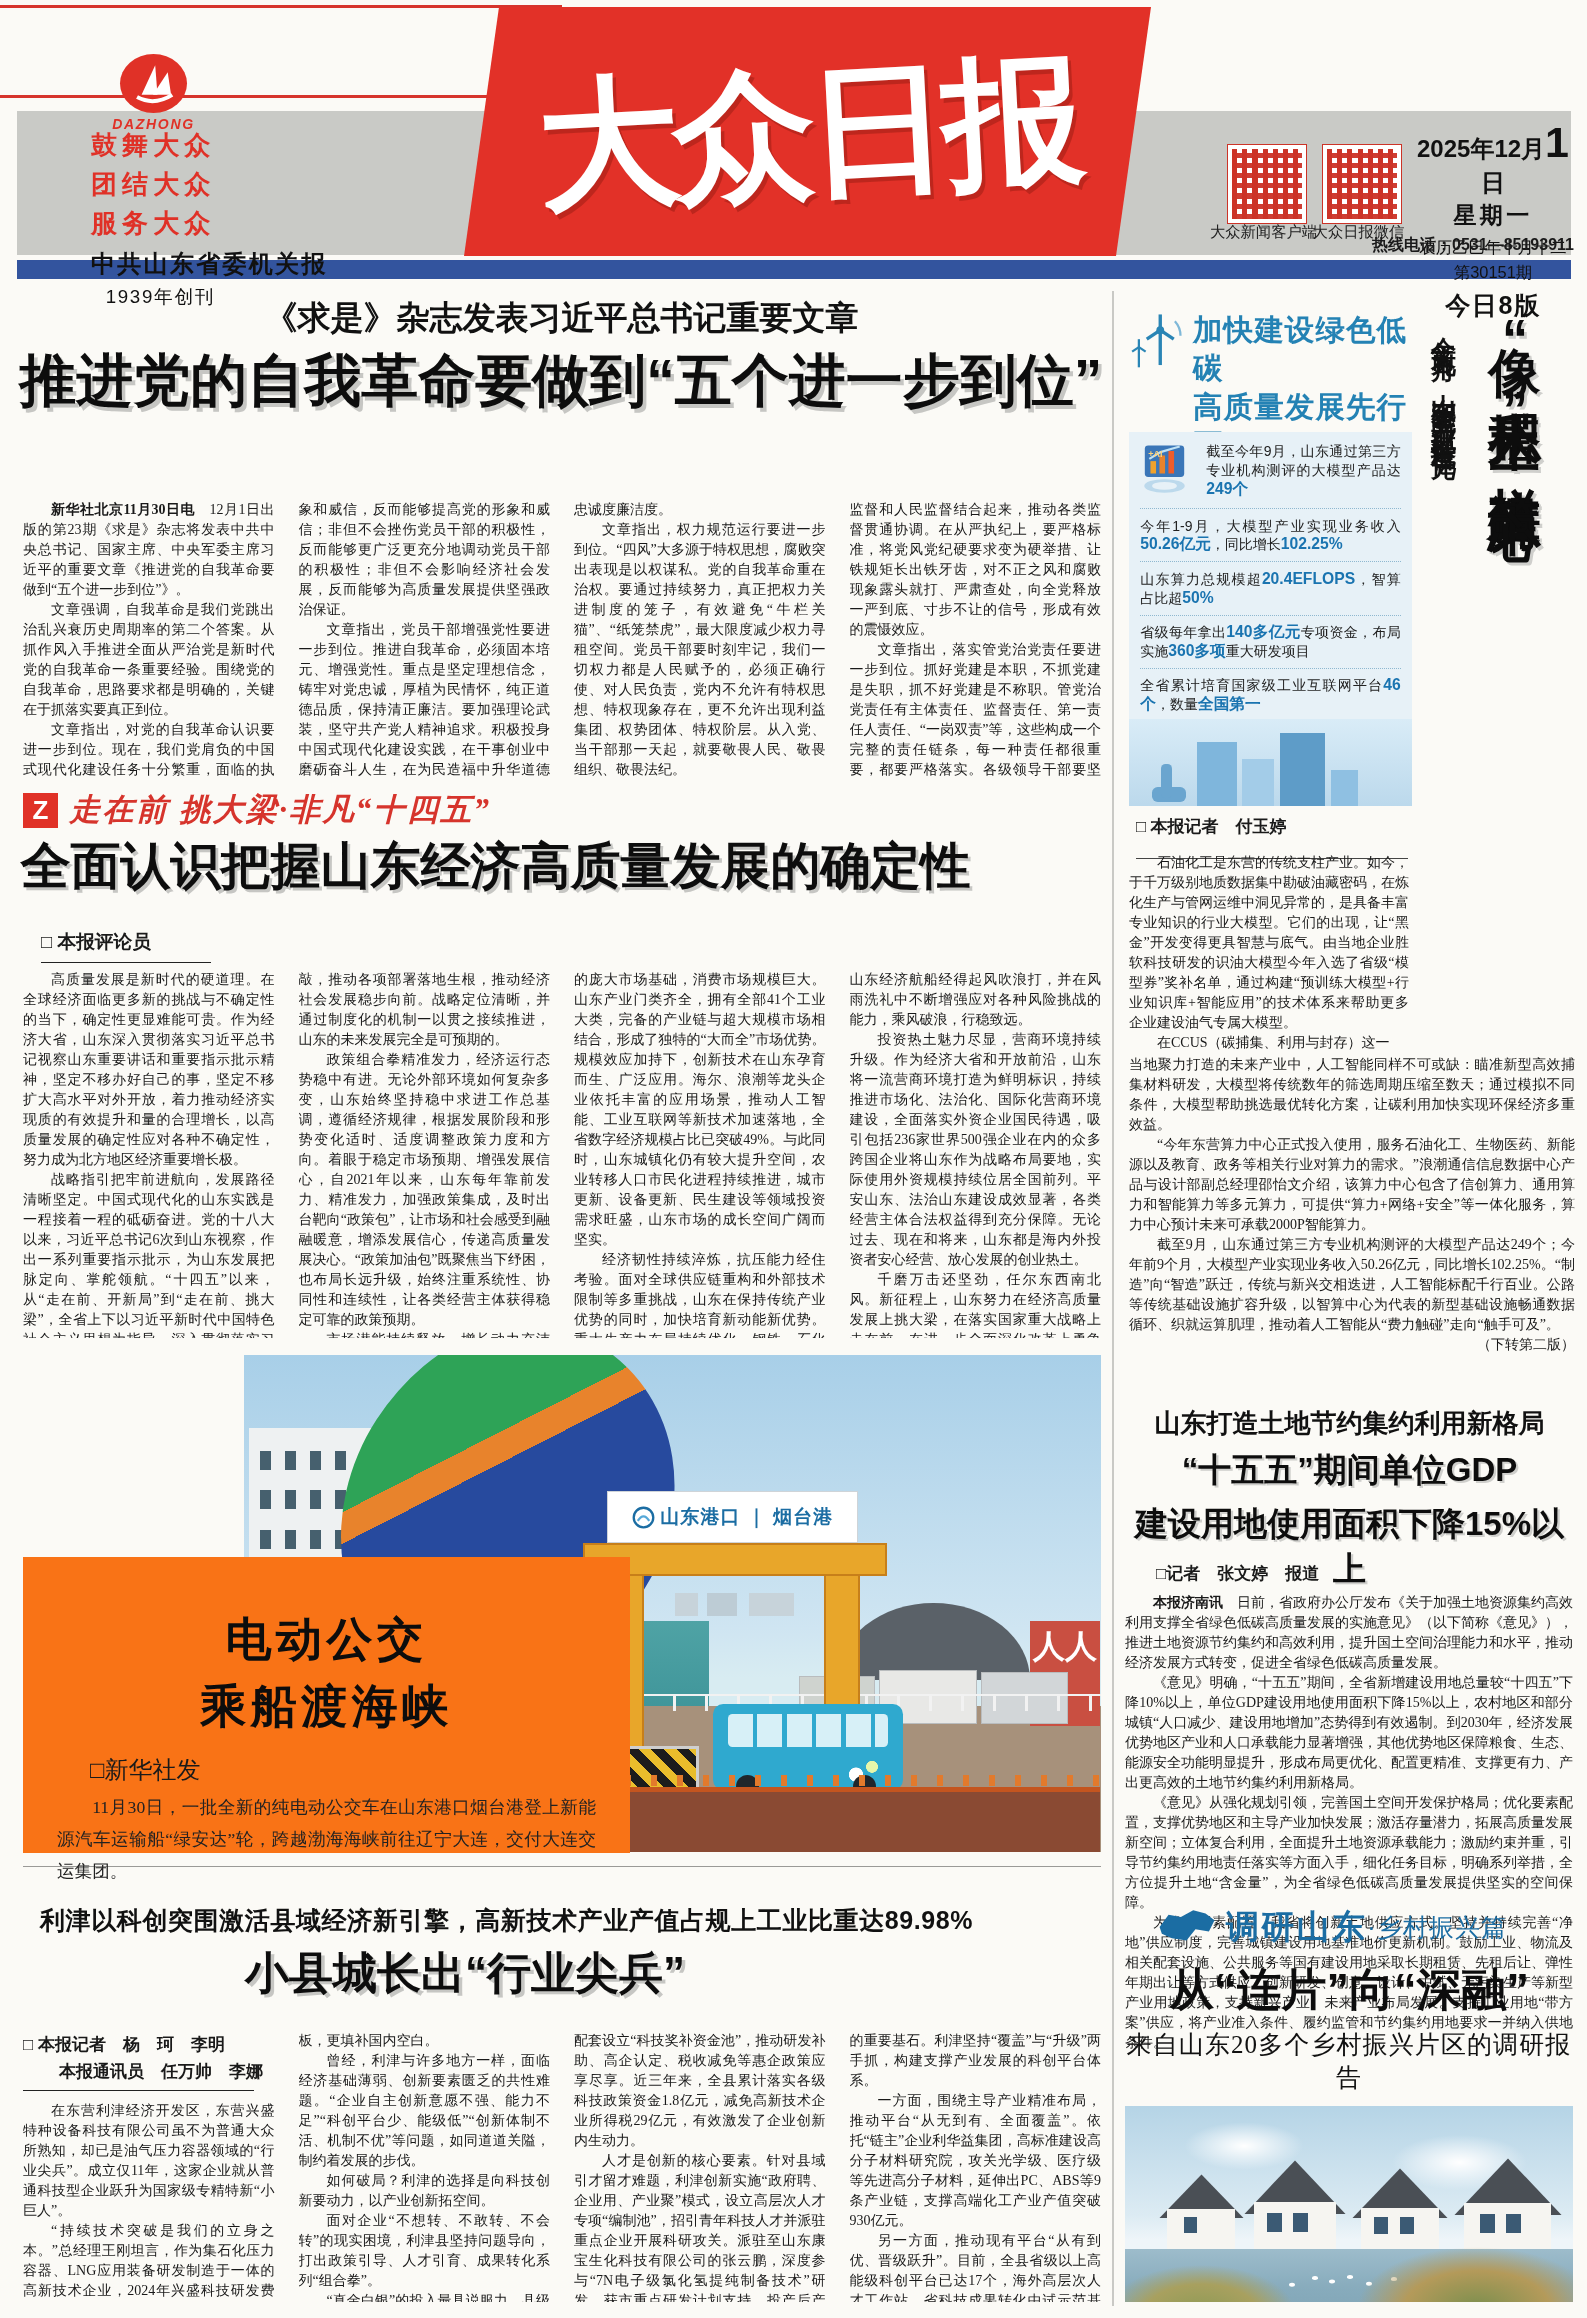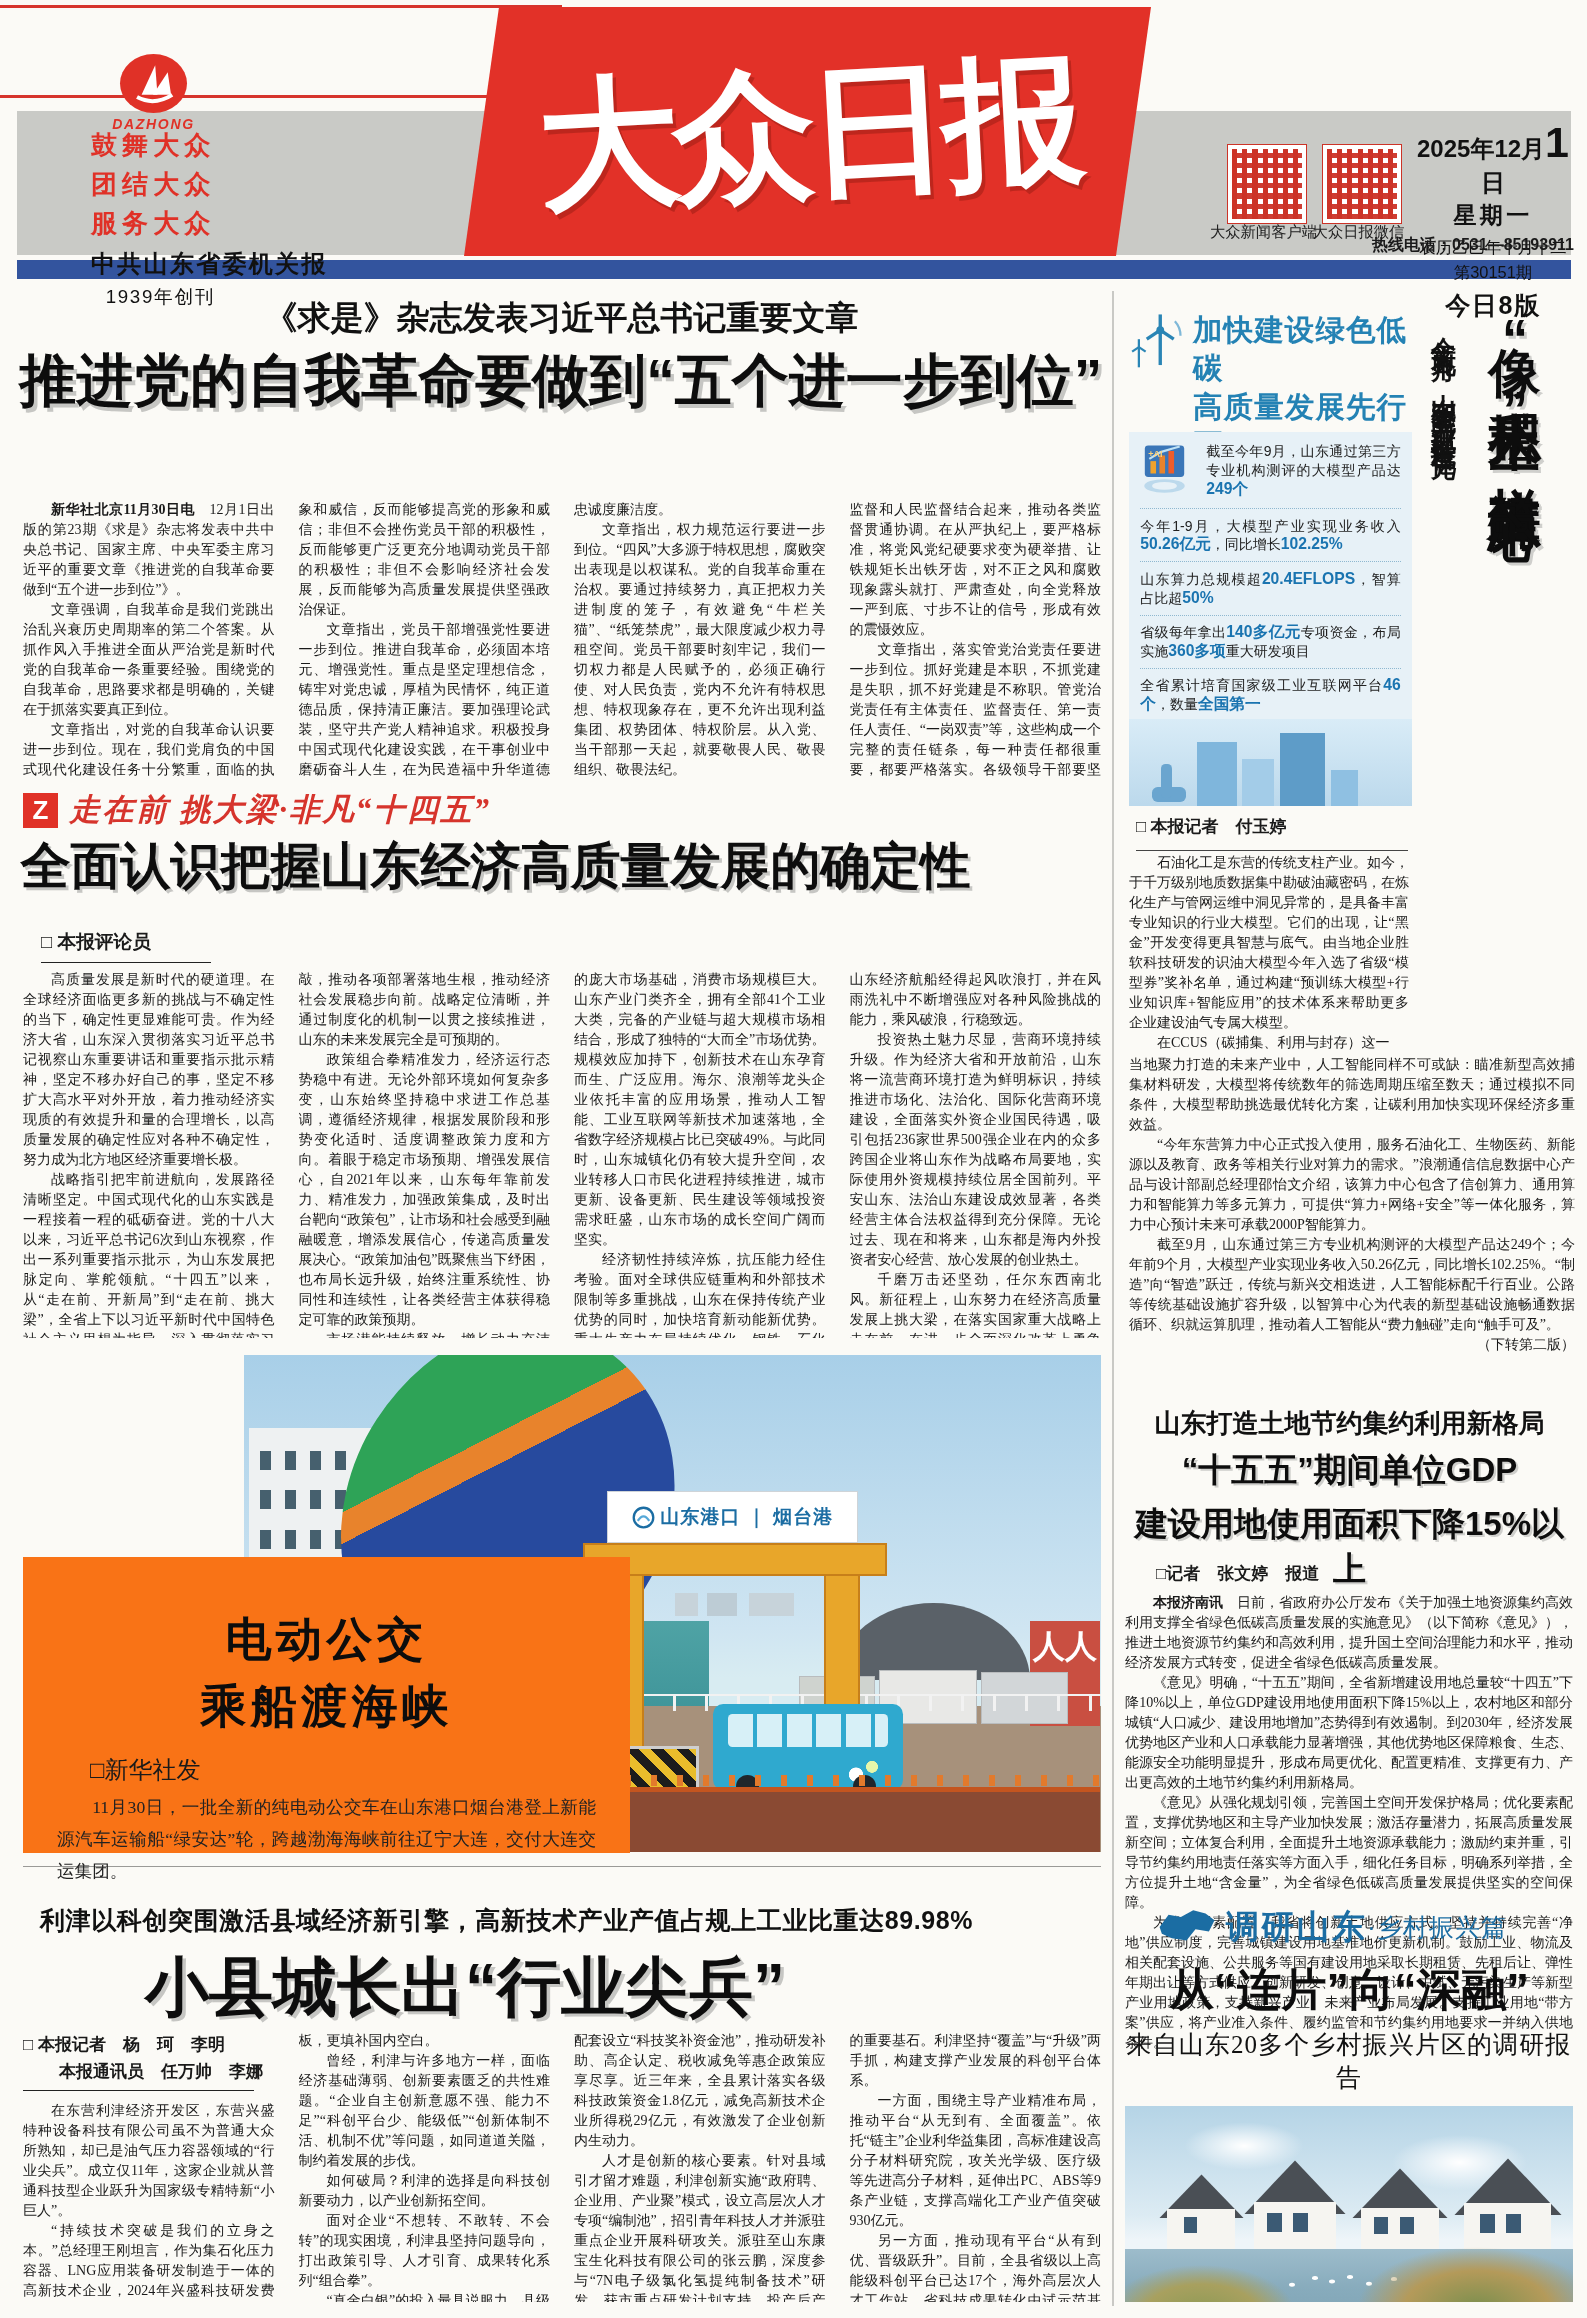--- a/index.html
+++ b/index.html
@@ -72,21 +72,21 @@
   .stat1{display:flex;gap:17px;align-items:flex-start;}
   .city-art{margin:5.7px -11.3px 0 -11.3px;height:122px;position:relative;overflow:hidden;
             background:linear-gradient(180deg,#d9ecf7 0%,#bcd9ec 70%,#a9cce4 100%);}
   .b1{position:absolute;background:#7fb6dc;}
   .v-sub{left:1428px;top:317px;height:720px;writing-mode:vertical-rl;text-orientation:upright;
          font-size:25px;font-weight:600;font-family:"Liberation Sans",sans-serif;letter-spacing:4.5px;color:#111;}
   .v-head{left:1480px;top:306px;height:731px;writing-mode:vertical-rl;text-orientation:upright;
           font-size:52px;font-weight:900;font-family:"Liberation Sans",sans-serif;letter-spacing:3.4px;color:#0d0d0d;
           text-shadow:2.8px 2.8px 0 #cfcfcc;}
   .cp-byline{left:1136px;top:815px;width:272px;font-size:17px;font-weight:bold;
-             border-bottom:1.1px solid #444;padding-bottom:12px;}
+             border-bottom:1.1px solid #444;padding-bottom:20px;}
   .cp-narrow{left:1129px;top:853px;width:280px;height:198px;}
   .cp-wide{left:1129px;top:1055px;width:446px;height:332px;}
   .jump{margin:0;text-align:right;}
 
   
   .land-kicker{left:1125px;top:1406px;width:449px;text-align:center;font-size:26px;font-weight:bold;
                font-family:"Liberation Sans",sans-serif;color:#111;}
   .land-h1{left:1125px;top:1448px;width:449px;text-align:center;font-size:33px;font-weight:900;
            font-family:"Liberation Sans",sans-serif;color:#0d0d0d;text-shadow:2.3px 2.3px 0 #cfcfcc;}
   .land-h2{left:1125px;top:1502px;width:449px;text-align:center;font-size:33px;font-weight:900;
@@ -167,21 +167,21 @@
   
   .cap-panel{left:23px;top:1557px;width:607px;height:296px;background:#f97316;z-index:4;box-sizing:border-box;padding:49px 34px 0 34px;}
   .cap-title{text-align:center;font-size:46px;font-weight:900;font-family:"Liberation Sans",sans-serif;color:#0d0d0d;line-height:1.45;letter-spacing:4.5px;}
   .cap-credit{font-size:24px;margin:14.7px 0 4.5px 33px;}
   .cap-text{font-size:17.6px;line-height:32px;text-align:justify;text-indent:2em;color:#222;}
 
   .hr-sep{left:23px;top:1866px;width:1078px;height:1.1px;background:#9a9a97;}
 
   
   .county-kicker{left:40px;top:1904px;width:1060px;font-size:25px;font-weight:bold;font-family:"Liberation Sans",sans-serif;color:#111;letter-spacing:0.6px;}
-  .county-headline{left:23px;top:1944px;width:884px;text-align:center;font-size:64px;font-weight:900;
+  .county-headline{left:23px;top:1944px;width:884px;text-align:center;font-size:44px;font-weight:900;
                    font-family:"Liberation Sans",sans-serif;color:#0d0d0d;text-shadow:3.4px 3.4px 0 #c6c6c3;}
   .county-cols{left:23px;top:2031px;width:1078px;height:271px;}
   .county-byline{font-size:17px;font-weight:bold;line-height:27px;font-family:"Liberation Sans",sans-serif;}
   .county-byline-rule{border-bottom:1.7px solid #222;width:92%;margin:4.5px 0 10.2px 0;}
 </style>
 </head>
 <body>
 
 <div class="page">
 

